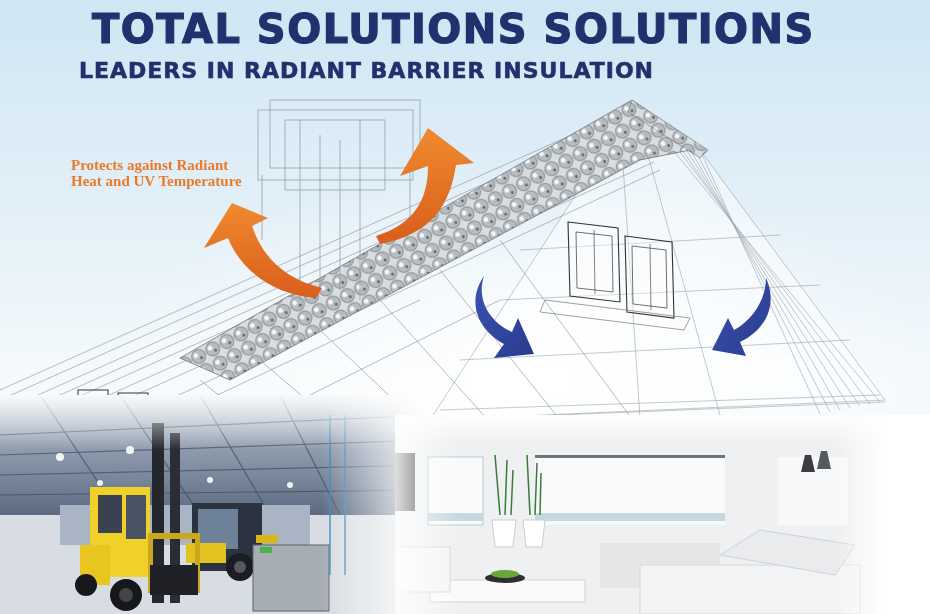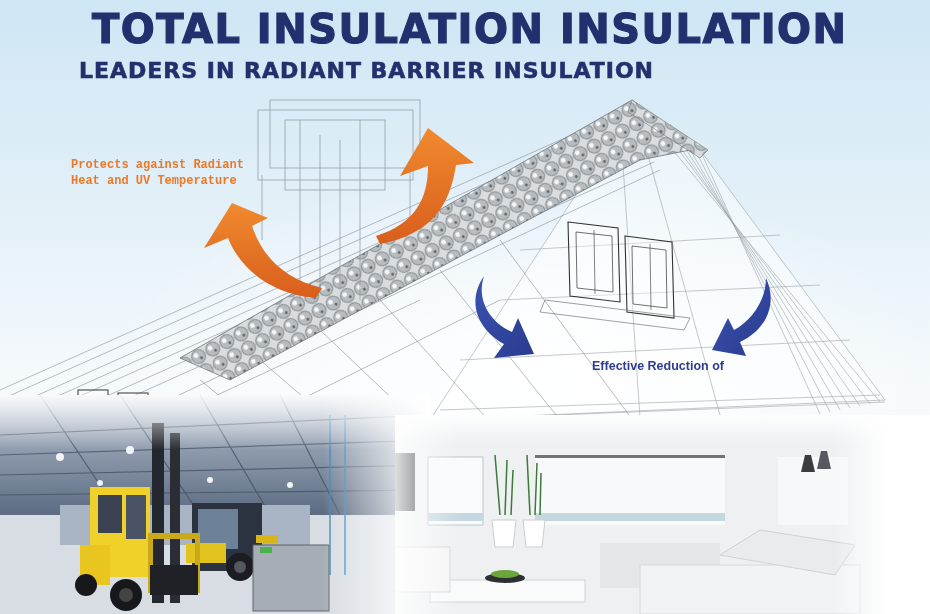--- a/index.html
+++ b/index.html
@@ -23,22 +23,22 @@
     }
     .subheadline {
       position: absolute; left: 79px; top: 58px;
       color: #23306e; font-weight: 900; font-size: 22px; letter-spacing: 1px;
       font-family: "DejaVu Sans", sans-serif;
       -webkit-text-stroke: 0.6px #23306e;
       white-space: nowrap;
     }
     .caption-orange {
       position: absolute; left: 71px; top: 157px;
-      color: #ea7a2a; font-weight: bold; font-size: 12px; line-height: 16px;
-      font-family: Liberation Mono, monospace;
+      color: #ea7a2a; font-weight: bold; font-size: 15px; line-height: 16px;
+      font-family: Liberation Serif, serif;
     }
     .caption-blue {
       position: absolute; left: 538px; top: 358px; width: 240px; text-align: center;
       color: #2d3e92; font-weight: bold; font-size: 12.5px; line-height: 16px;
       font-family: "Liberation Sans", sans-serif;
     }
     svg.layer { position: absolute; left: 0; top: 0; }
     .photo { position: absolute; overflow: hidden; }
   </style>
 </head>
@@ -272,24 +272,23 @@
 
     <path d="M204 248 L232 203 L268 218 L252 226 C262 255 282 278 322 288 L316 298 C270 294 240 268 228 238 Z" fill="url(#orangeGrad)"></path>
 
     <path d="M400 176 L428 128 L474 163 L456 165 C450 205 432 234 380 244 L376 236 C414 224 428 200 428 166 Z" fill="url(#orangeGrad)"></path>
 
     <path d="M484 276 C476 300 490 322 512 332 L518 318 L534 354 L494 358 L504 344 C478 330 466 302 484 276 Z" fill="url(#blueGrad)"></path>
 
     <path d="M766 278 C778 304 766 330 740 342 L746 356 L712 350 L728 318 L734 330 C752 320 766 300 766 278 Z" fill="url(#blueGrad)"></path>
   </svg>
 
-  <div class="headline">TOTAL INSULATION INSULATION</div>
+  <div class="headline">TOTAL SOLUTIONS SOLUTIONS</div>
   <div class="subheadline">LEADERS IN RADIANT BARRIER INSULATION</div>
 
   <div class="caption-orange">
     <div>Protects against Radiant</div>
     <div>Heat and UV Temperature</div>
   </div>
 
   <div class="caption-blue">
-    <div>Effective Reduction of</div>
   </div>
 </div>
 
 </body></html>

